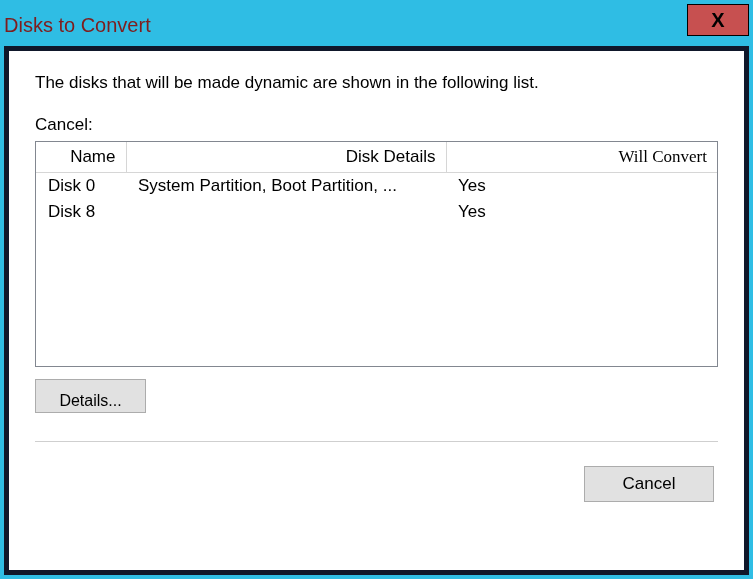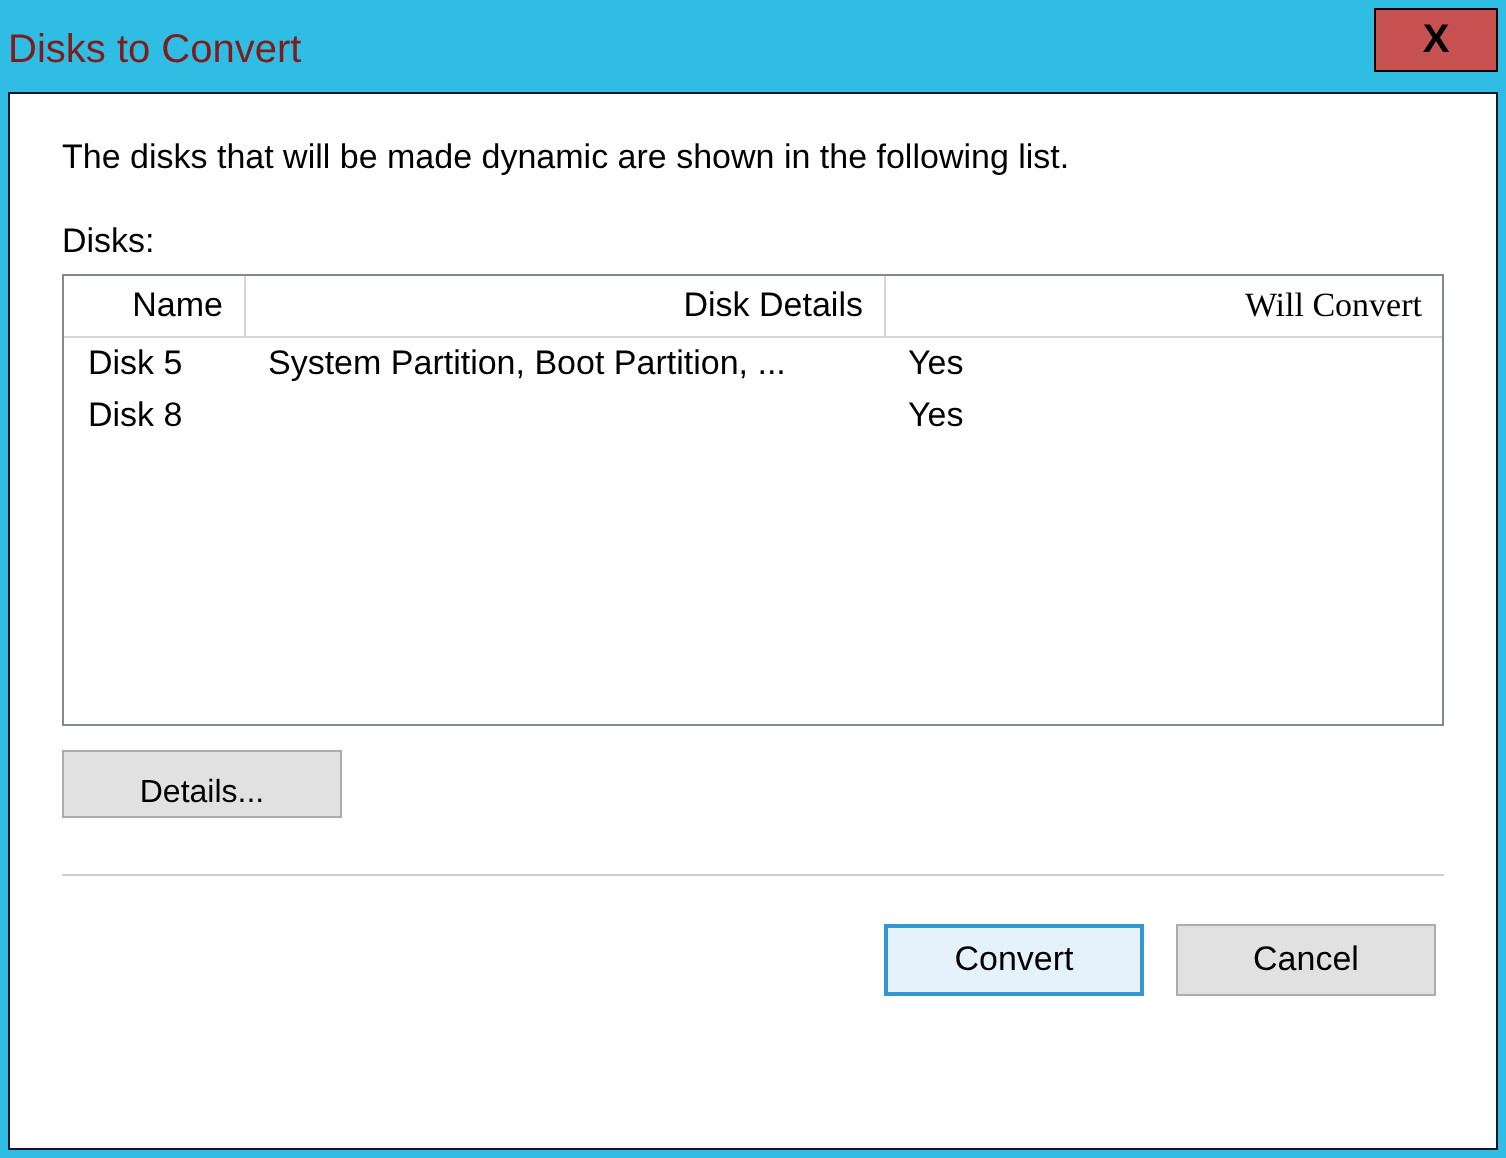--- a/index.html
+++ b/index.html
@@ -47,21 +47,21 @@
       justify-content: center;
       font-family: Arial, sans-serif;
       font-size: 20px;
       font-weight: bold;
       color: #000;
       cursor: pointer;
     }
     .client {
       flex: 1;
       background: #fff;
-      border: 1px solid #0f172a;
+      border: 5px solid #0f172a;
       padding: 22px 26px 24px 26px;
       display: flex;
       flex-direction: column;
     }
     .description {
       font-size: 17px;
       color: #000;
       margin-bottom: 22px;
     }
     .disks-label {
@@ -99,21 +99,21 @@
       color: #000;
       vertical-align: top;
     }
     .col-name { width: 90px; }
     .col-contents { width: 320px; }
     .col-convert { }
     .details-row {
       margin-top: 12px;
     }
     .details-btn {
-      width: 140px;
+      width: 111px;
       height: 34px;
       background: #e1e1e1;
       border: 1px solid #acacac;
       font-family: inherit;
       font-size: 16px;
       color: #000;
       cursor: pointer;
       text-align: center;
       padding: 12px;
     }
@@ -153,51 +153,50 @@
     <div class="title">Disks to Convert</div>
     <div class="close-btn">
       <span>X</span>
     </div>
   </div>
 
   <div class="client">
 
     <div class="description">The disks that will be made dynamic are shown in the following list.</div>
 
-    <div class="disks-label">Disks:</div>
+    <div class="disks-label">Cancel:</div>
 
     <div class="listview">
       <table>
         <thead>
           <tr>
             <th class="col-name">Name</th>
             <th class="col-contents">Disk Details</th>
             <th class="col-convert">Will Convert</th>
           </tr>
         </thead>
         <tbody>
           <tr>
-            <td>Disk 5</td>
+            <td>Disk 0</td>
             <td>System Partition, Boot Partition, ...</td>
             <td>Yes</td>
           </tr>
           <tr>
             <td>Disk 8</td>
             <td></td>
             <td>Yes</td>
           </tr>
         </tbody>
       </table>
     </div>
 
     <div class="details-row">
       <button class="details-btn">Details...</button>
     </div>
 
     <hr class="separator">
 
     <div class="footer">
-      <button class="primary">Convert</button>
       <button>Cancel</button>
     </div>
 
   </div>
 </div>
 
 </body></html>

